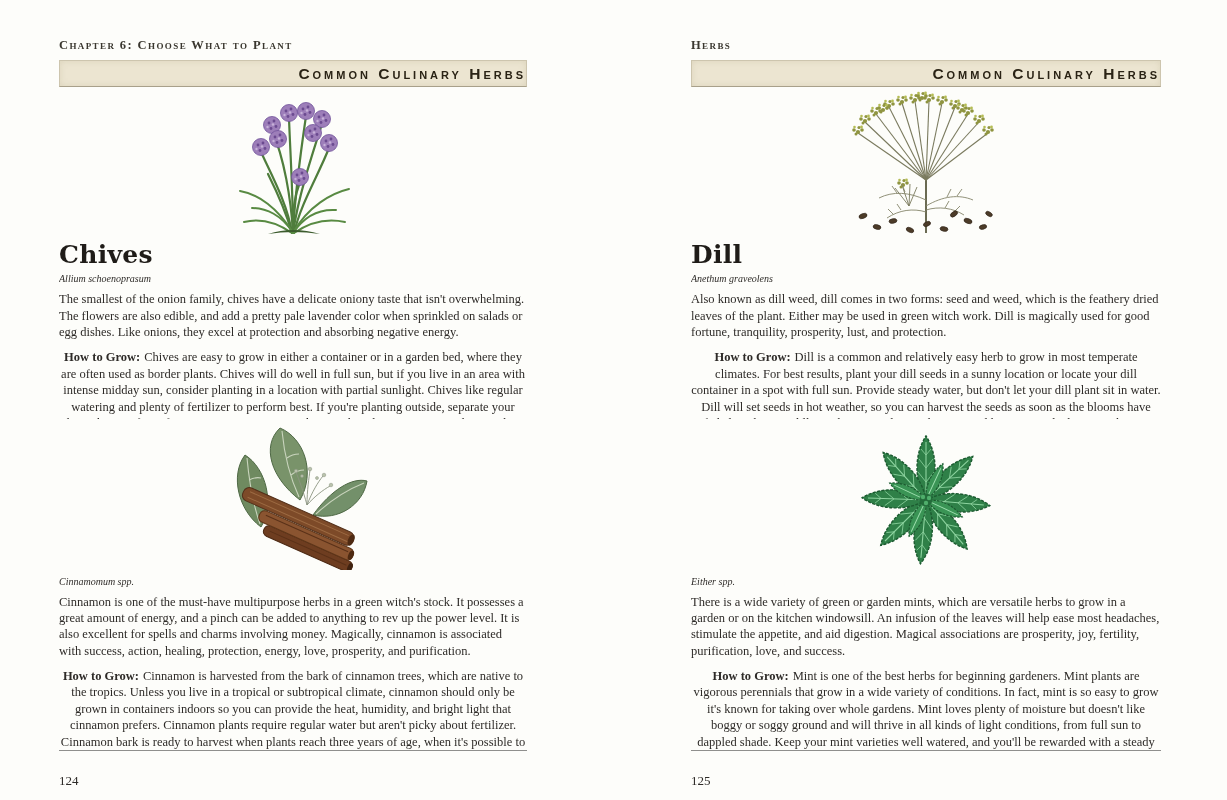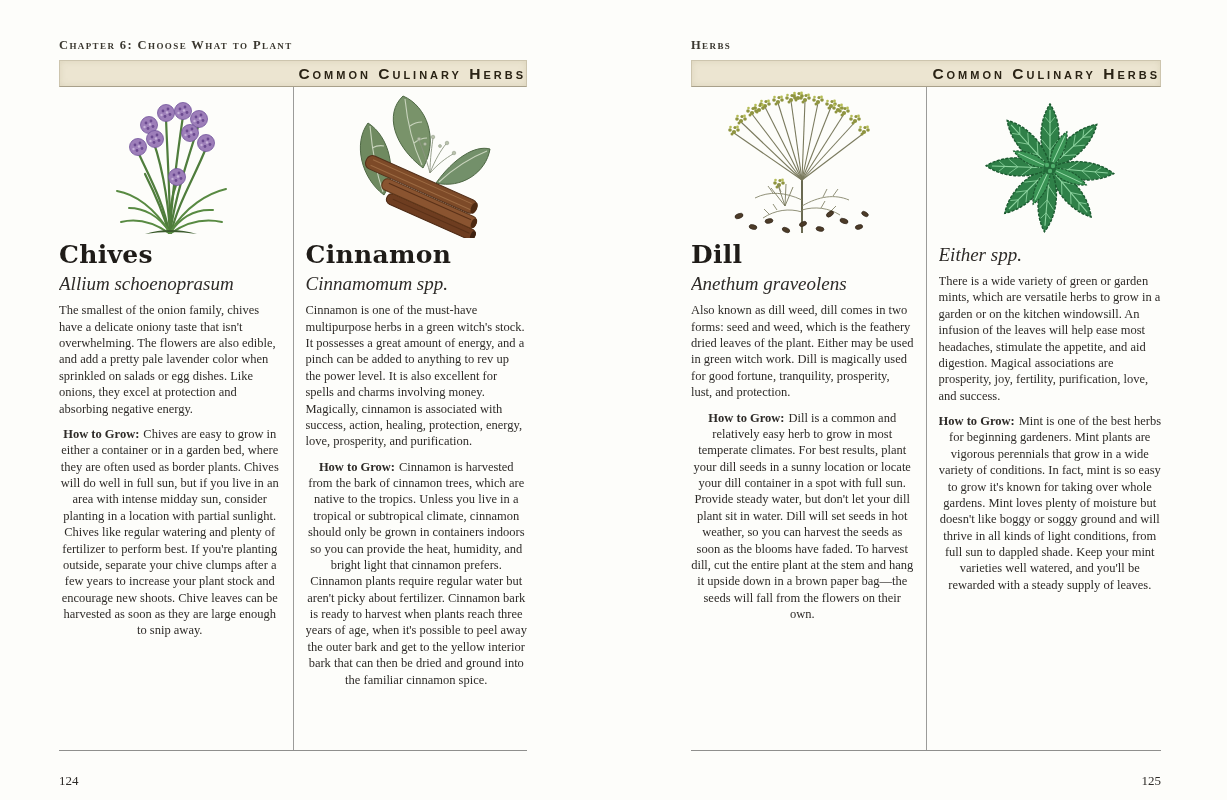--- a/index.html
+++ b/index.html
@@ -28,42 +28,42 @@
     background:#ece5d1;
     border:1px solid #cdc5ae;
     border-bottom-color:#a8a08a;
     box-shadow:inset 0 0 6px rgba(190,180,150,0.35);
     display:flex; align-items:center; justify-content:flex-end;
     font-family:"Liberation Sans","DejaVu Sans",sans-serif;
     font-variant:small-caps; font-weight:700;
     font-size:15.5px; letter-spacing:3px; color:#2a2315;
   }
 
-  .columns { display:flex; height:663px; overflow:hidden; }
+  .columns { display:flex; height:663px; overflow:hidden;flex-direction:column; }
   .column { flex:1 1 0; overflow:hidden; min-width:0; }
   .col-divider { width:1px; background:#9b9b99; margin:0 12px; }
 
   .illo { height:152px; display:flex; align-items:center; justify-content:center; }
 
   .herb-name {
     font-family:"DejaVu Serif","Liberation Serif",serif;
     font-size:25px; font-weight:600; letter-spacing:0.3px;
     color:#1f1c18; line-height:1.05; margin-top:3px;
   }
-  .species { font-style:italic; font-size:19px; margin:5px 0 7px; color:#2e2b28; }
+  .species { font-style:italic; font-size:10px; margin:5px 0 7px; color:#2e2b28; }
   .body-text { font-size:12.5px; line-height:1.31; color:#2e2b28; }
   .how { margin-top:9px;text-align:center; }
   .how-label { font-weight:700; margin-right:4px; }
 
   .footer {
     position:absolute; left:0; right:0; top:750px;
     border-top:1px solid #8f8f8d; padding-top:22px;
     font-size:13px; color:#2e2b28;
   }
-  .page-right .footer { text-align:right; }
+  .page-right .footer { }
 </style>
 </head>
 <body>
 
 <div class="spread">
 
   <div class="page page-left">
     <div class="page-inner">
       <div class="running-head">Chapter 6: Choose What to Plant</div>
       <div class="banner">
@@ -160,21 +160,20 @@
                 <rect x="52" y="108" width="102" height="12" rx="5" fill="#8a5430" stroke="#5e3518" stroke-width="1"></rect>
                 <rect x="28" y="93" width="120" height="14" rx="6" fill="#7d4a28" stroke="#53301a" stroke-width="1"></rect>
                 <path d="M34 97 H 142 M34 103 H 144" stroke="#9c6a42" stroke-width="1" fill="none"></path>
                 <path d="M58 112 H 148 M68 125 H 152" stroke="#5a3118" stroke-width="1" fill="none"></path>
                 <ellipse cx="146" cy="100" rx="3" ry="6" fill="#4e2a12"></ellipse>
                 <ellipse cx="152" cy="114" rx="2.6" ry="5" fill="#4e2a12"></ellipse>
                 <ellipse cx="156" cy="125.5" rx="2.4" ry="4.5" fill="#3f2210"></ellipse>
               </g>
             </svg>
           </div>
-          <div class="herb-name">Cinnamon</div>
           <div class="species">Cinnamomum spp.</div>
           <p class="body-text">Cinnamon is one of the must-have multipurpose herbs in a green witch's stock. It possesses a great amount of energy, and a pinch can be added to anything to rev up the power level. It is also excellent for spells and charms involving money. Magically, cinnamon is associated with success, action, healing, protection, energy, love, prosperity, and purification.</p>
           <p class="body-text how"><span class="how-label">How to Grow:</span><span>Cinnamon is harvested from the bark of cinnamon trees, which are native to the tropics. Unless you live in a tropical or subtropical climate, cinnamon should only be grown in containers indoors so you can provide the heat, humidity, and bright light that cinnamon prefers. Cinnamon plants require regular water but aren't picky about fertilizer. Cinnamon bark is ready to harvest when plants reach three years of age, when it's possible to peel away the outer bark and get to the yellow interior bark that can then be dried and ground into the familiar cinnamon spice.</span></p>
         </div>
       </div>
       <div class="footer">
         <span>124</span>
       </div>
     </div>
   </div>

